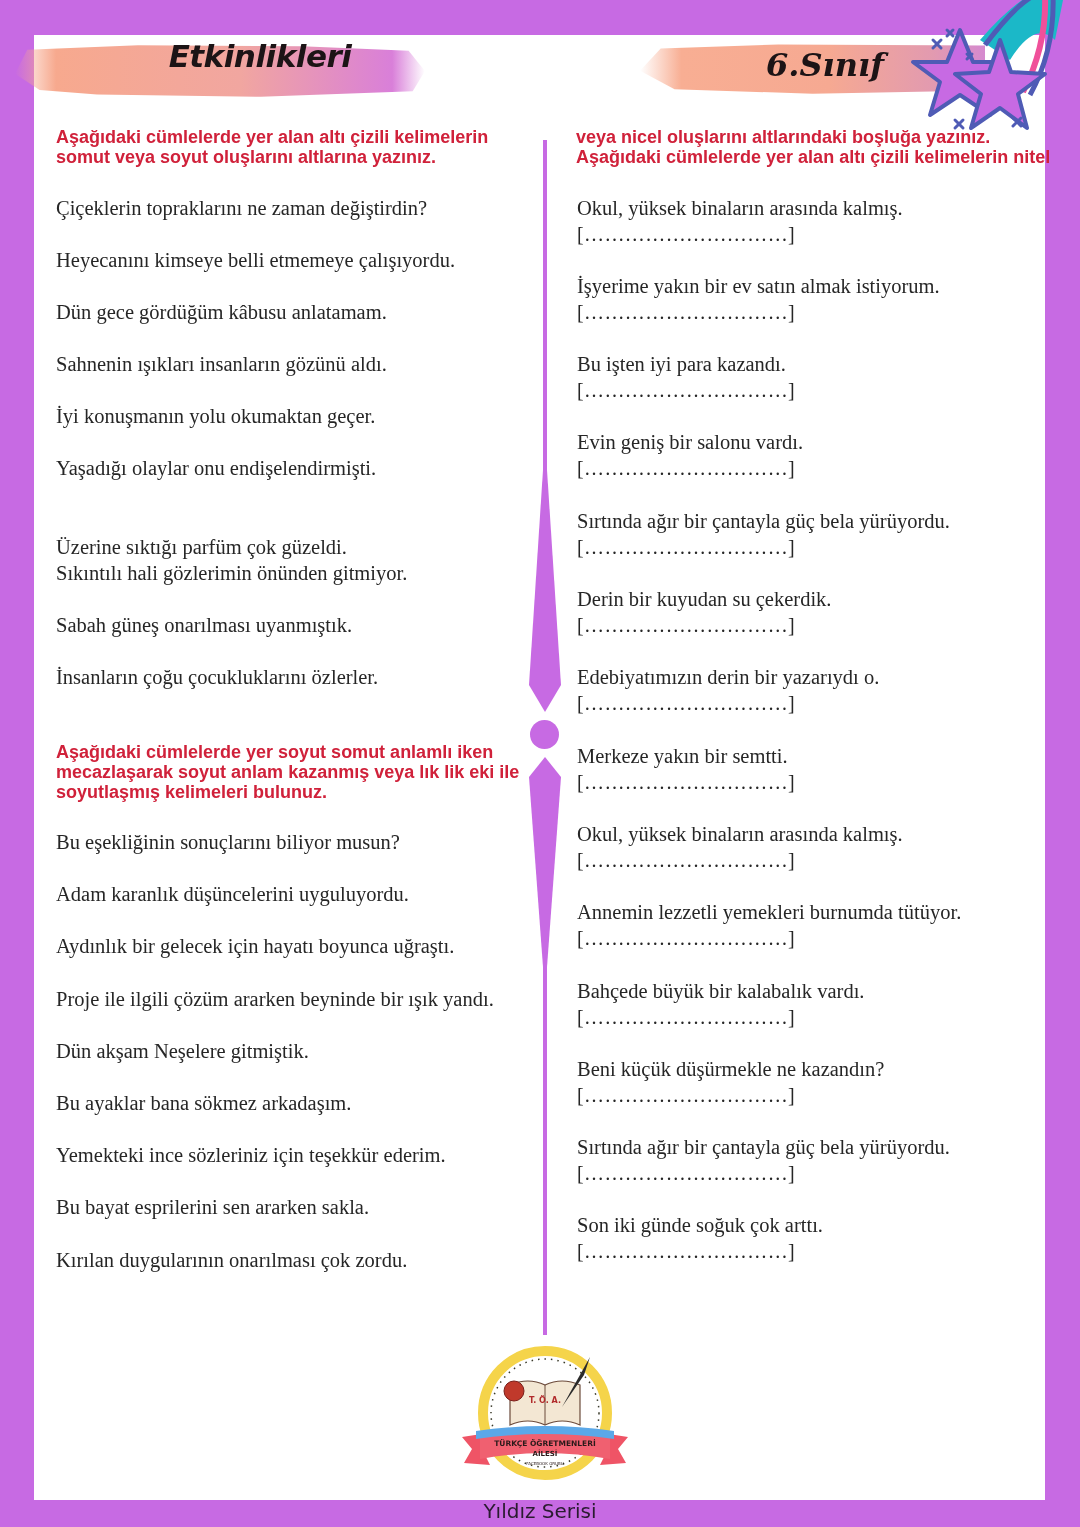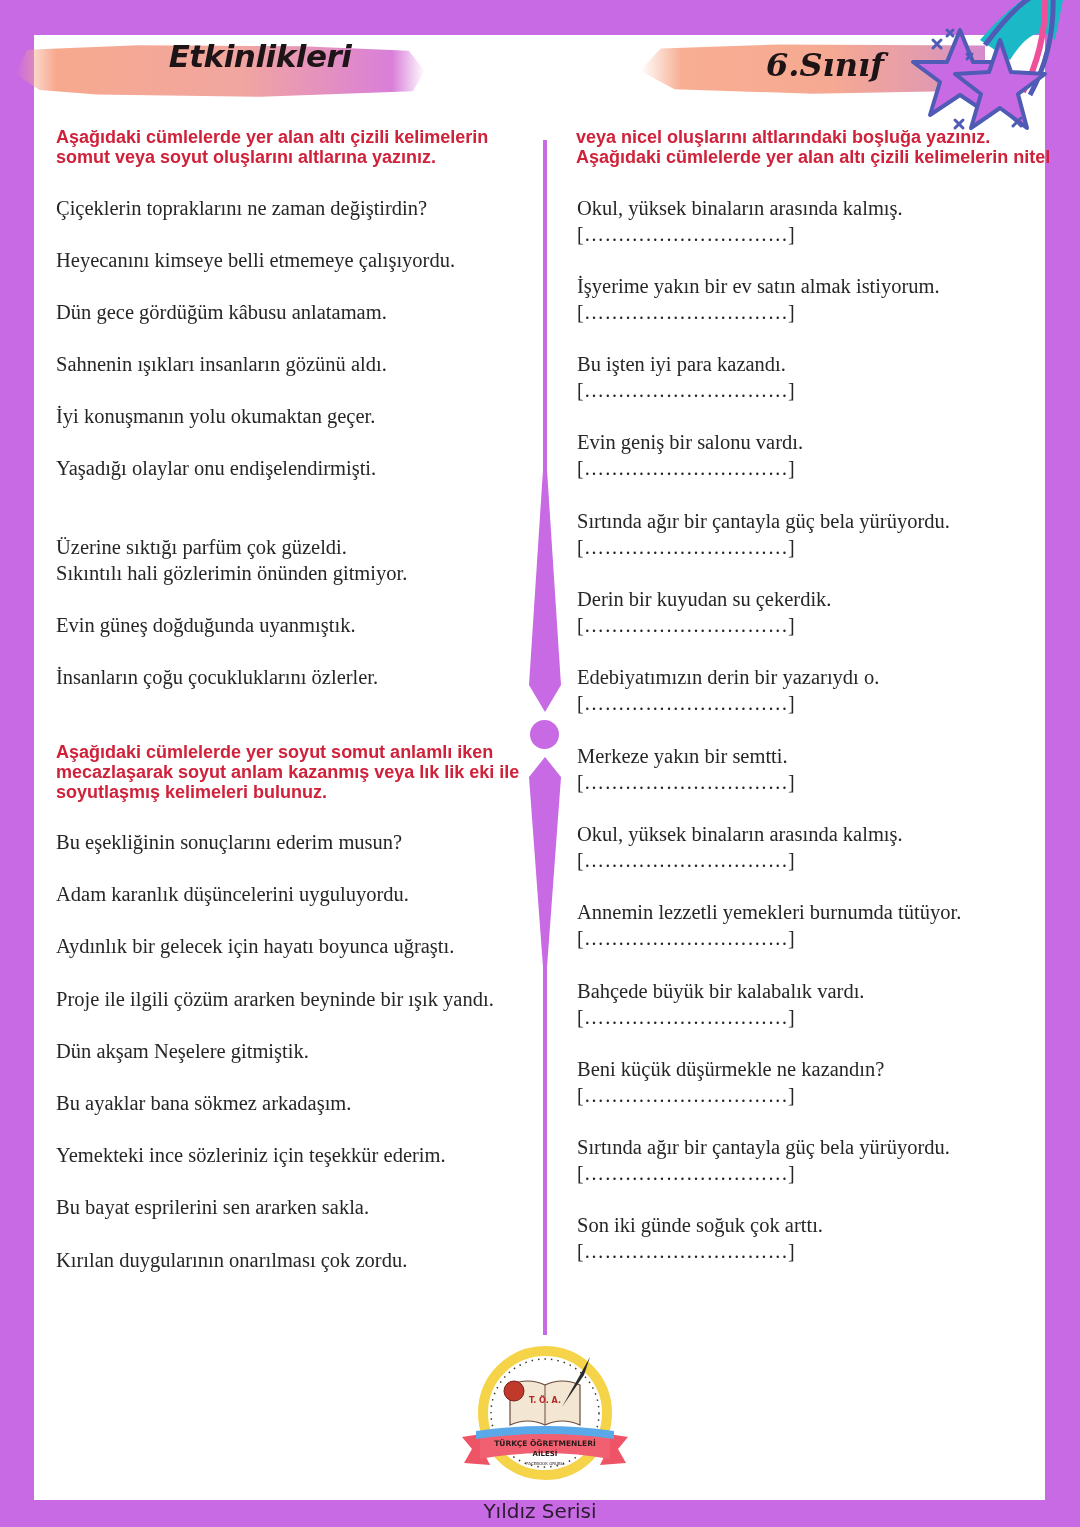--- a/index.html
+++ b/index.html
@@ -154,32 +154,32 @@
 
 <div class="col-left">
   <div class="sentence" style="left:0; top:196px;">Çiçeklerin topraklarını ne zaman değiştirdin?</div>
   <div class="sentence" style="left:0; top:248px;">Heyecanını kimseye belli etmemeye çalışıyordu.</div>
   <div class="sentence" style="left:0; top:300px;">Dün gece gördüğüm kâbusu anlatamam.</div>
   <div class="sentence" style="left:0; top:352px;">Sahnenin ışıkları insanların gözünü aldı.</div>
   <div class="sentence" style="left:0; top:404px;">İyi konuşmanın yolu okumaktan geçer.</div>
   <div class="sentence" style="left:0; top:456px;">Yaşadığı olaylar onu endişelendirmişti.</div>
   <div class="sentence" style="left:0; top:509px;margin-top:26px;">Üzerine sıktığı parfüm çok güzeldi.</div>
   <div class="sentence" style="left:0; top:561px;">Sıkıntılı hali gözlerimin önünden gitmiyor.</div>
-  <div class="sentence" style="left:0; top:613px;">Evin güneş doğduğunda uyanmıştık.</div>
+  <div class="sentence" style="left:0; top:613px;">Sabah güneş onarılması uyanmıştık.</div>
   <div class="sentence" style="left:0; top:665px;">İnsanların çoğu çocukluklarını özlerler.</div>
 </div>
 
 <div class="instruction" style="left:56px; top:742px;">
   <div>Aşağıdaki cümlelerde yer soyut somut anlamlı iken</div>
   <div>mecazlaşarak soyut anlam kazanmış veya lık lik eki ile</div>
   <div>soyutlaşmış kelimeleri bulunuz.</div>
 </div>
 
 <div class="col-left">
-  <div class="sentence" style="left:0; top:830px;">Bu eşekliğinin sonuçlarını ederim musun?</div>
+  <div class="sentence" style="left:0; top:830px;">Bu eşekliğinin sonuçlarını biliyor musun?</div>
   <div class="sentence" style="left:0; top:882px;">Adam karanlık düşüncelerini uyguluyordu.</div>
   <div class="sentence" style="left:0; top:934px;">Aydınlık bir gelecek için hayatı boyunca uğraştı.</div>
   <div class="sentence" style="left:0; top:987px;">Proje ile ilgili çözüm ararken beyninde bir ışık yandı.</div>
   <div class="sentence" style="left:0; top:1039px;">Dün akşam Neşelere gitmiştik.</div>
   <div class="sentence" style="left:0; top:1091px;">Bu ayaklar bana sökmez arkadaşım.</div>
   <div class="sentence" style="left:0; top:1143px;">Yemekteki ince sözleriniz için teşekkür ederim.</div>
   <div class="sentence" style="left:0; top:1195px;">Bu bayat esprilerini sen ararken sakla.</div>
   <div class="sentence" style="left:0; top:1248px;">Kırılan duygularının onarılması çok zordu.</div>
 </div>
 

